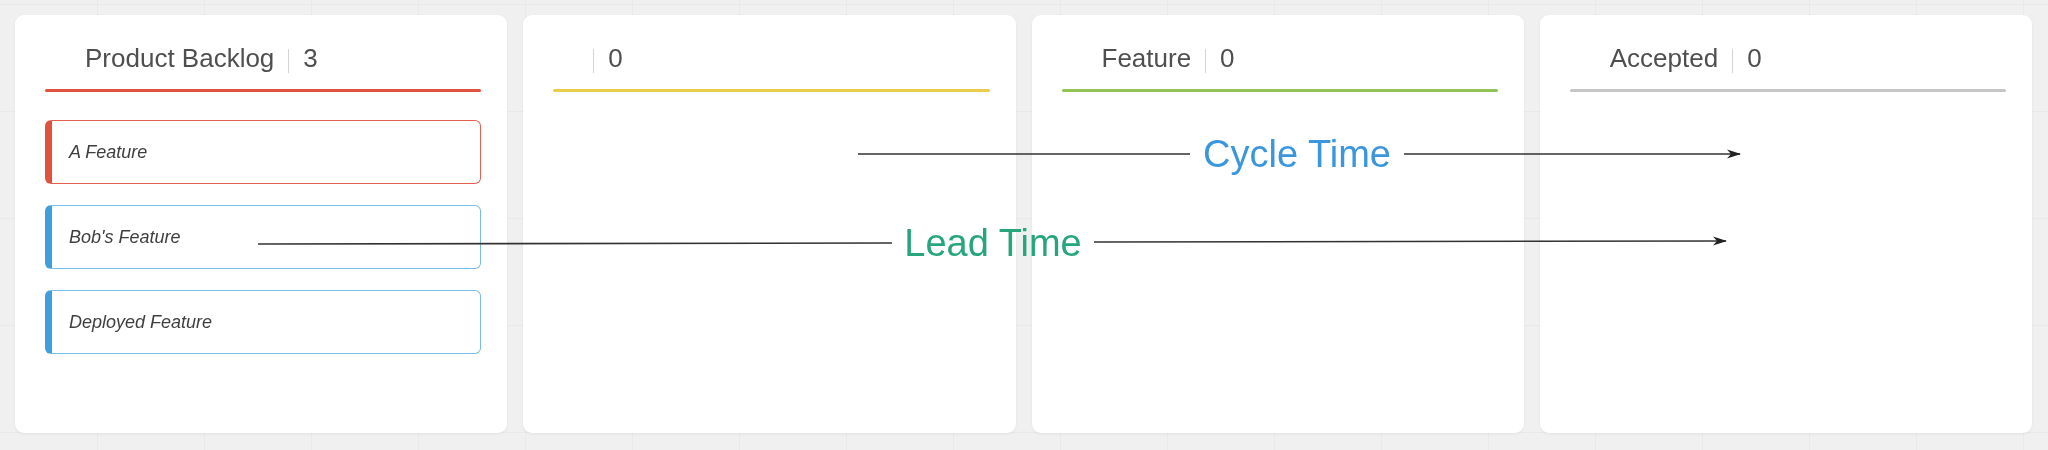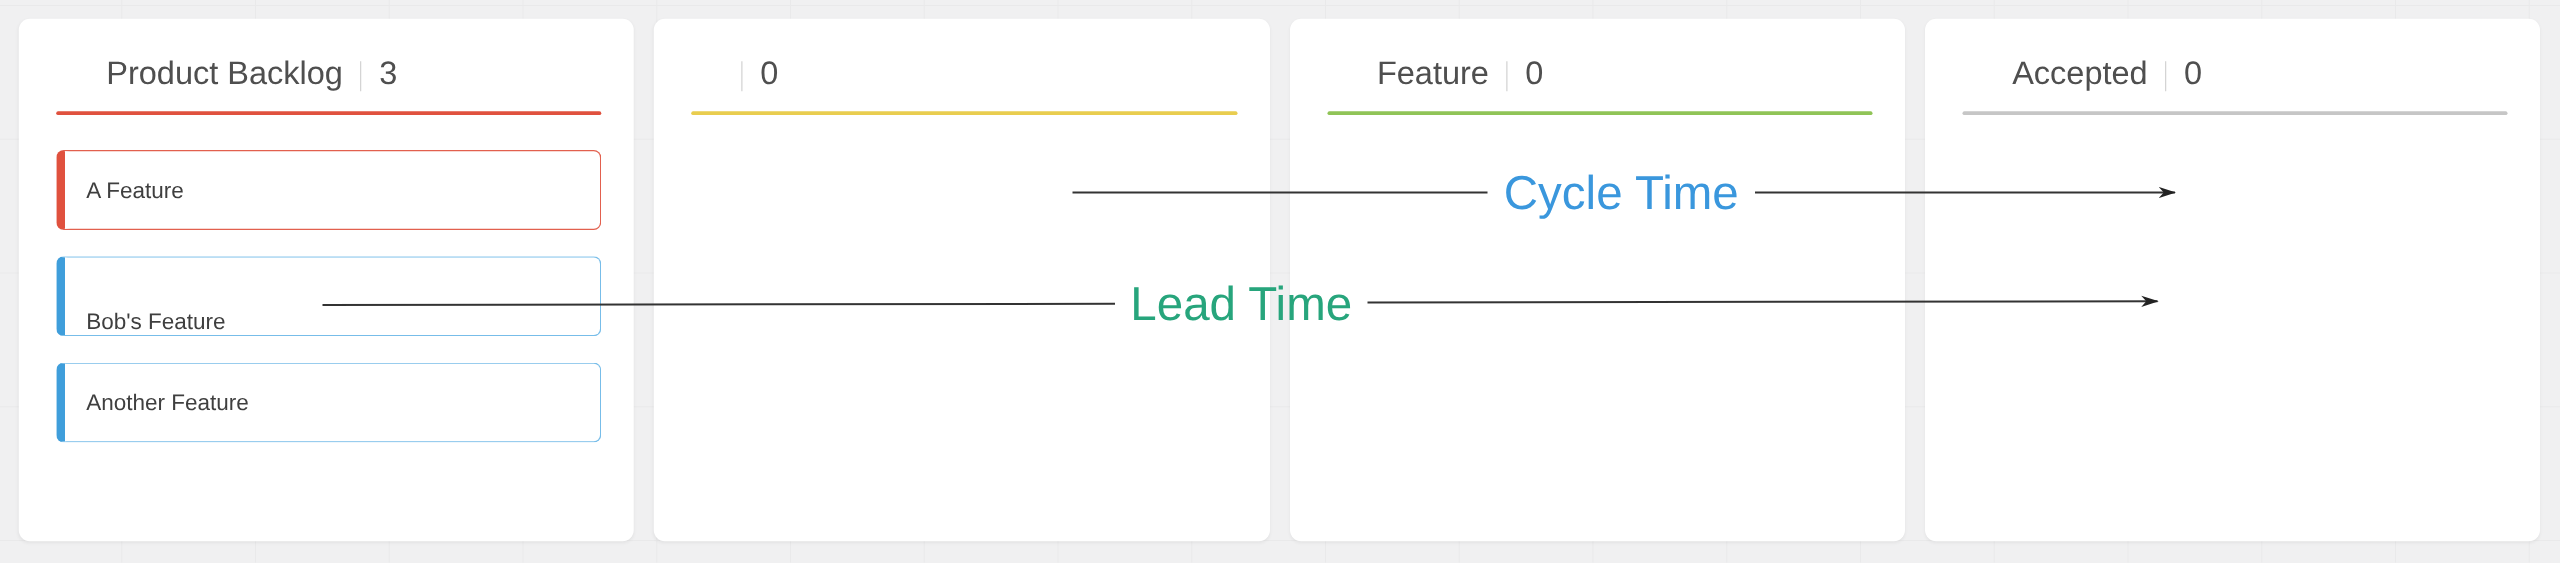--- a/index.html
+++ b/index.html
@@ -25,21 +25,21 @@
   .col-header{display:flex;align-items:flex-end;gap:14px;margin-left:40px;}
   .col-title{font-size:26px;color:#4f4f4f;line-height:30px;white-space:nowrap;}
   .col-divider{width:1px;height:24px;background:#d4d4d4;}
   .col-count{font-size:26px;color:#4f4f4f;line-height:30px;}
   .col-underline{margin-top:16px;height:3px;border-radius:2px;background:#ccc;}
   .cards{margin-top:28px;display:flex;flex-direction:column;gap:21px;}
   .card{
     height:64px;box-sizing:border-box;background:#fff;
     border:1px solid #77bde9;border-left:7px solid #3f9edb;
     border-radius:6px;display:flex;align-items:center;
-    padding-left:17px;cursor:pointer;
+    padding-left:17px;cursor:pointer;font-style:italic;
   }
   .card-label{font-size:18px;color:#3f3f3f;}
   .overlay{
     position:absolute;left:0;top:0;width:2048px;height:450px;
     pointer-events:none;z-index:10;
   }
   .arrow-line{stroke:#333333;stroke-width:1.6;fill:none;}
   .annot{font-size:38px;font-family:"Liberation Sans", sans-serif;}
 </style>
 </head>
@@ -51,25 +51,25 @@
     <div class="col-header">
       <span class="col-title">Product Backlog</span>
       <span class="col-divider"></span>
       <span class="col-count">3</span>
     </div>
     <div class="col-underline" style="background: rgb(224, 81, 62);"></div>
     <div class="cards">
       <div class="card" style="border-color: rgb(226, 96, 78) rgb(226, 96, 78) rgb(226, 96, 78) rgb(224, 81, 62);">
         <span class="card-label">A Feature</span>
       </div>
-      <div class="card" style="border-color: rgb(119, 189, 233) rgb(119, 189, 233) rgb(119, 189, 233) rgb(63, 158, 219); align-items: flex-end;">
+      <div class="card" style="border-color: rgb(119, 189, 233) rgb(119, 189, 233) rgb(119, 189, 233) rgb(63, 158, 219);">
         <span class="card-label">Bob's Feature</span>
       </div>
       <div class="card" style="border-color: rgb(119, 189, 233) rgb(119, 189, 233) rgb(119, 189, 233) rgb(63, 158, 219);">
-        <span class="card-label">Another Feature</span>
+        <span class="card-label">Deployed Feature</span>
       </div>
     </div>
   </div>
 
 
   <div class="column">
     <div class="col-header">
       <span class="col-divider"></span>
       <span class="col-count">0</span>
     </div>

